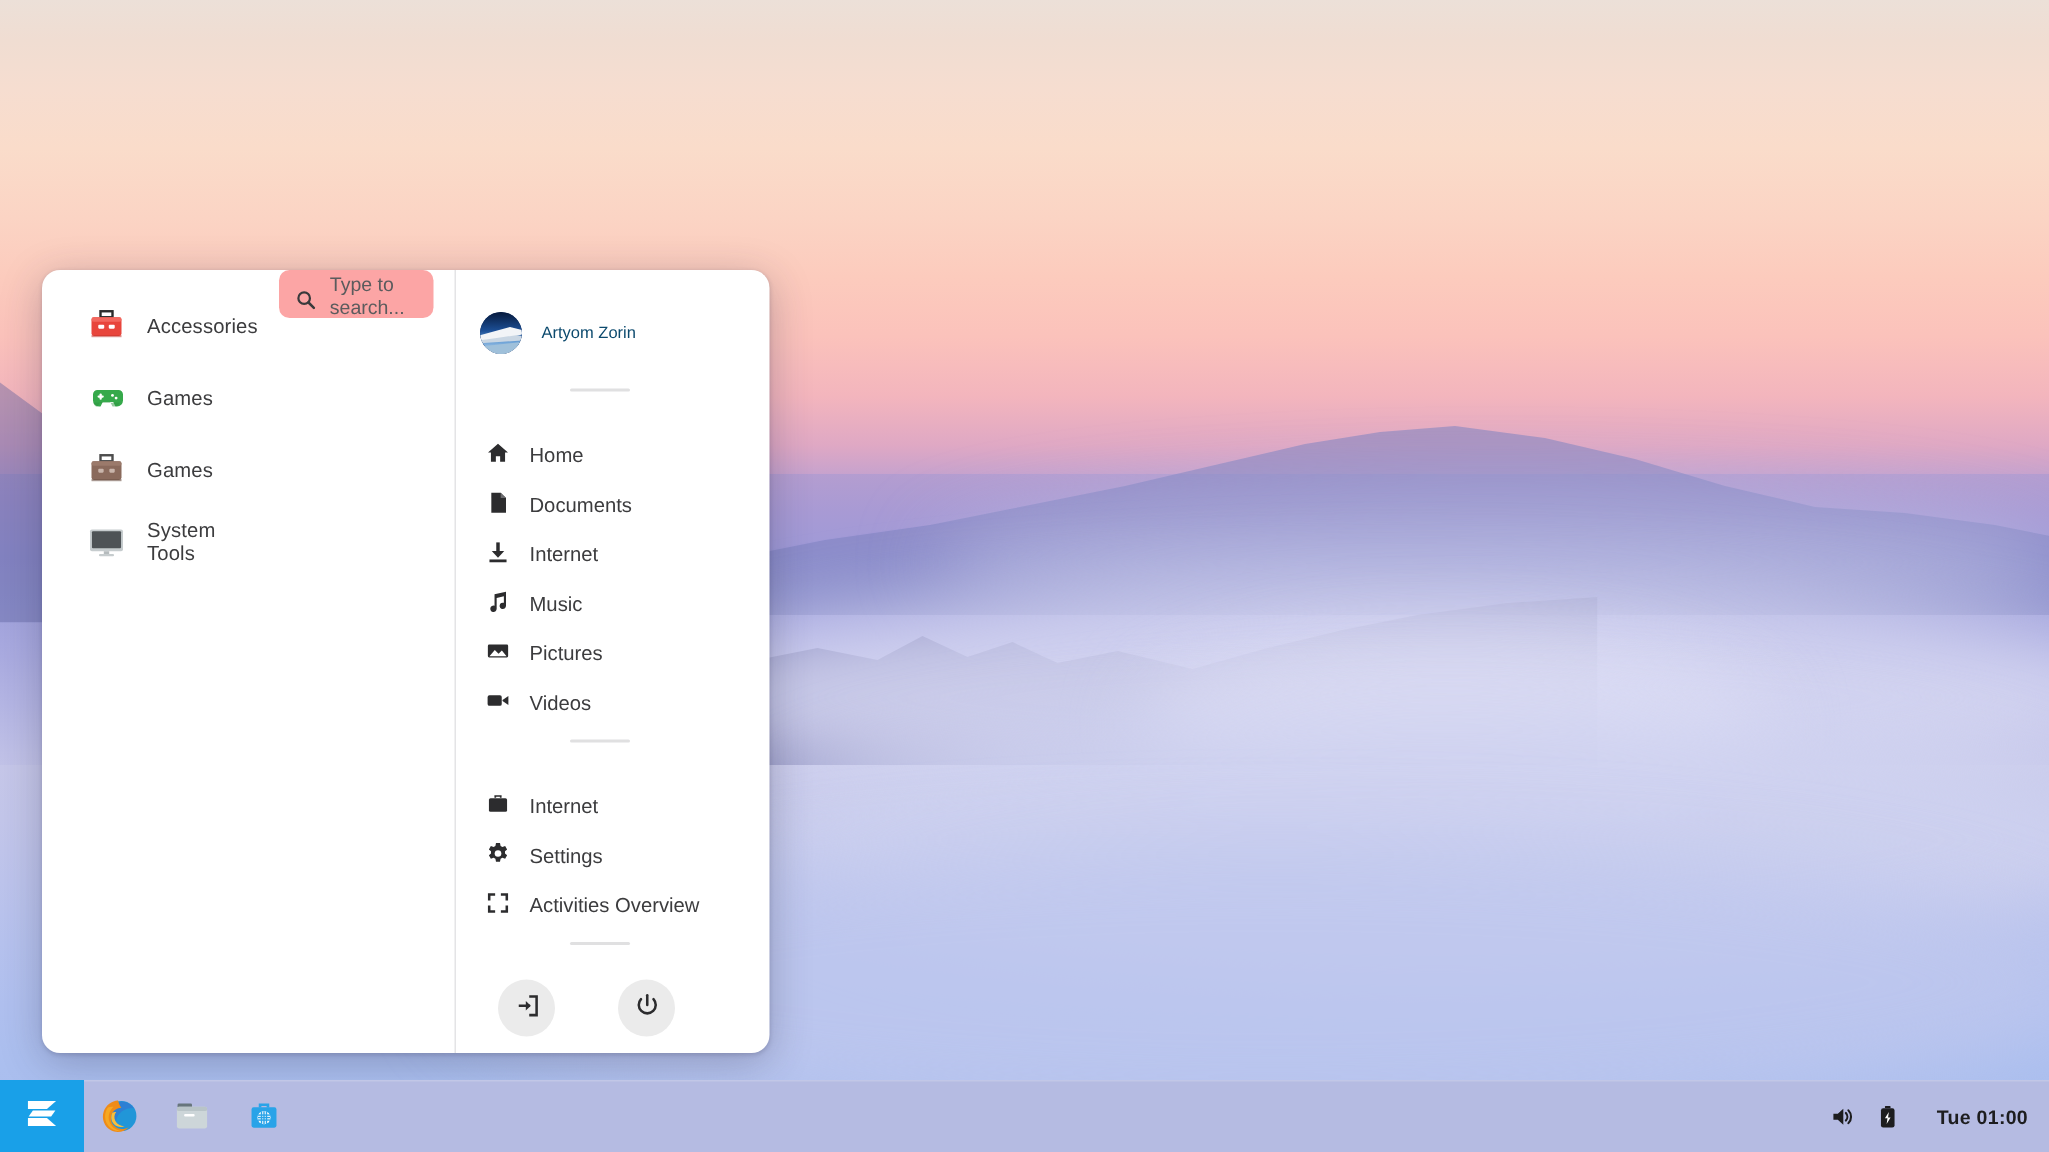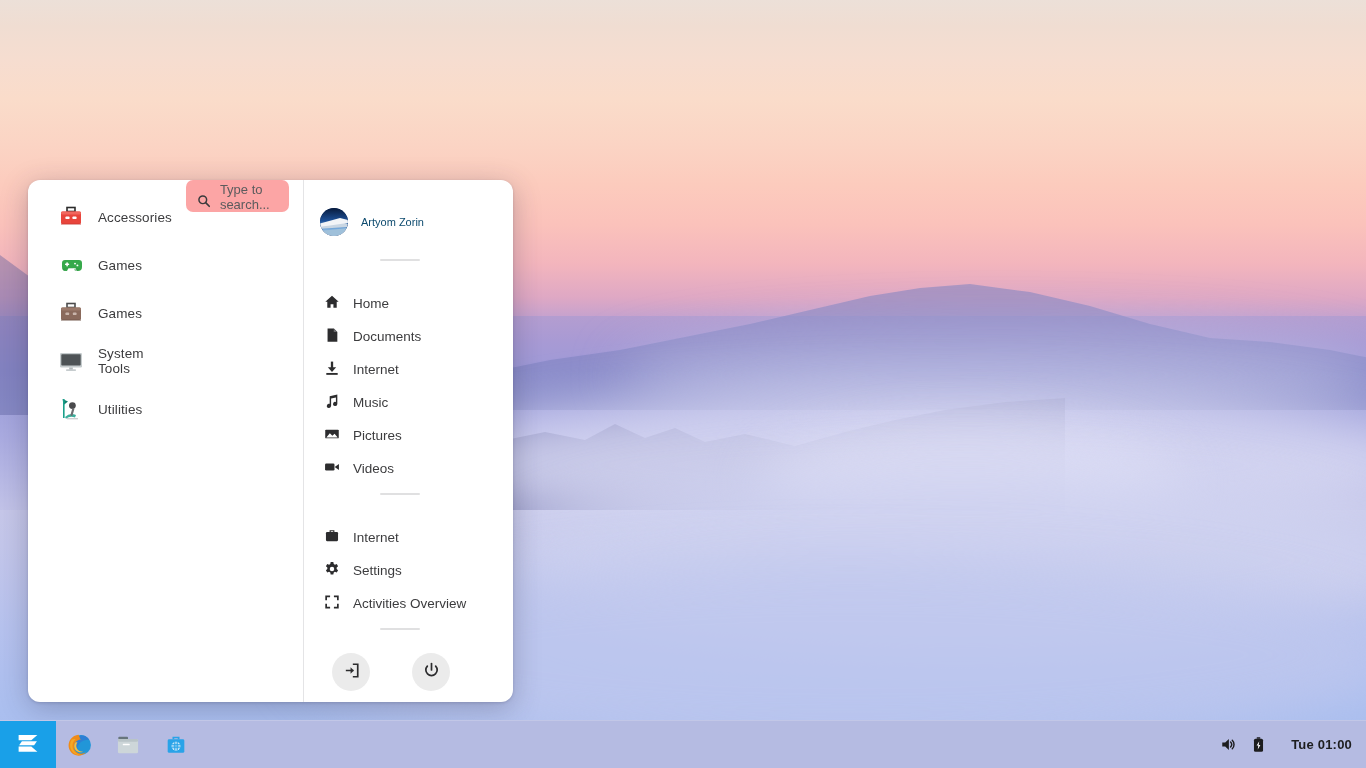--- a/index.html
+++ b/index.html
@@ -203,21 +203,21 @@
     border: none;
   }
 
   
   #taskbar {
     position: absolute;
     left: 0; bottom: 0;
     width: 1366px; height: 48px;
     background: #b5bbe2;
     display: flex;
-    align-items: center;
+    align-items: flex-end;
     border-top: 1px solid rgba(255,255,255,.18);
   }
   #start-button {
     width: 56px; height: 48px;
     background: #19a0e8;
     display: flex;
     align-items: center;
     justify-content: center;
     cursor: pointer;
   }
@@ -331,33 +331,20 @@
             <svg viewBox="0 0 26 26" width="26" height="26">
               <rect x="2" y="5" width="22" height="14.5" rx="1.3" fill="#c6ccce"></rect>
               <rect x="3.3" y="6.2" width="19.4" height="11.3" rx=".7" fill="#4e5356"></rect>
               <rect x="11.2" y="19.5" width="3.6" height="2.4" fill="#b5bbbd"></rect>
               <rect x="8" y="21.3" width="10" height="1.6" rx=".7" fill="#c6ccce"></rect>
             </svg>
           </span>
           <span class="cat-label">System Tools</span>
         </div>
 
-        <div class="cat-item">
-          <span class="cat-icon">
-            <svg viewBox="0 0 26 26" width="26" height="26">
-              <path d="M4.5 3 L10 5.5 L5.6 9 Z" fill="#13806e"></path>
-              <path d="M5 3 L5 22 L6.6 22 L6.6 3 Z" fill="#1aa08a"></path>
-              <path d="M7 21 q5 -5 11 -2 l-1 2.5 q-5 -2 -9 1.2 z" fill="#1aa08a" opacity=".85"></path>
-              <circle cx="14.4" cy="9.6" r="3.4" fill="#4a4a4c"></circle>
-              <rect x="13.3" y="12" width="2.2" height="8" rx=".9" fill="#6d6d70" transform="rotate(16 14.4 16)"></rect>
-              <path d="M9 22 h11 v1.4 H9 z" fill="#cfcfd2"></path>
-            </svg>
-          </span>
-          <span class="cat-label">Utilities</span>
-        </div>
 
       </div>
 
       <div id="search-wrap">
         <div id="search-box">
           <span>
             <svg viewBox="0 0 16 16" width="14" height="14">
               <circle cx="6.6" cy="6.6" r="4.4" fill="none" stroke="#3a3a3c" stroke-width="1.7"></circle>
               <line x1="9.9" y1="9.9" x2="14" y2="14" stroke="#3a3a3c" stroke-width="1.9" stroke-linecap="round"></line>
             </svg>

